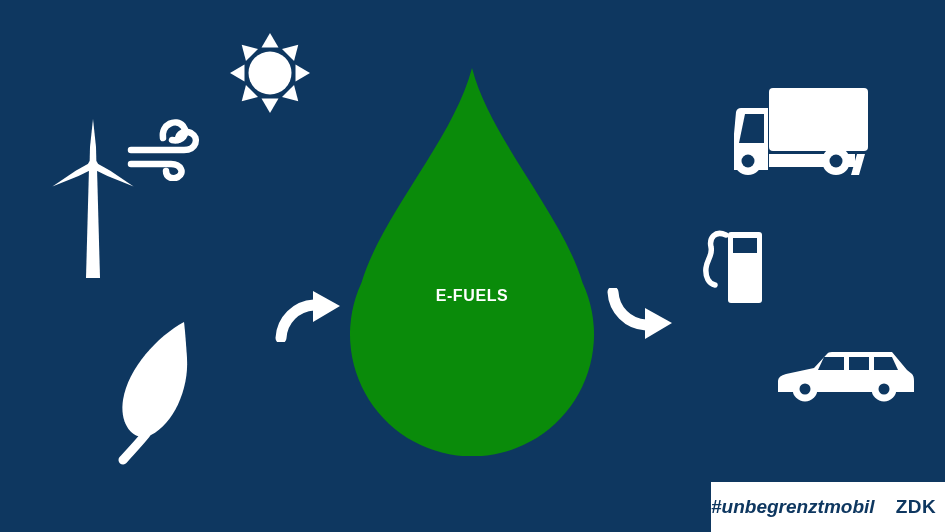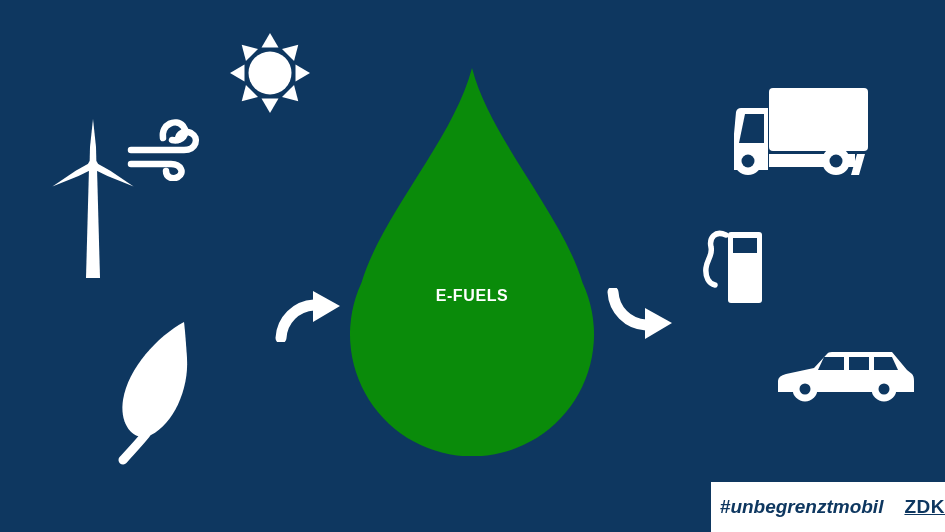--- a/index.html
+++ b/index.html
@@ -20,28 +20,28 @@
   .icon-stroke{stroke:var(--white);fill:none;stroke-linecap:round;}
   .cutout{fill:var(--navy);}
   .drop-shape{fill:var(--green);}
   .drop-label{
     position:absolute;left:0;width:100%;text-align:center;
     color:var(--white);font-weight:bold;font-size:16px;letter-spacing:0.6px;
   }
   .footer-bar{
     position:absolute;left:711px;top:482px;width:234px;height:50px;
     background:var(--footer-bg,#FFFFFF);
-    display:flex;align-items:center;justify-content:flex-end;
+    display:flex;align-items:center;
     gap:21px;
   }
   .footer-hashtag{
     color:var(--navy);font-weight:bold;font-style:italic;font-size:19px;
   }
   .footer-brand{
-    color:var(--navy);font-weight:bold;font-size:19px;letter-spacing:0.5px;text-decoration:underline;
+    color:var(--navy);font-weight:bold;font-size:19px;letter-spacing:0.5px;
   }
 </style>
 </head>
 <body>
 
 <div class="canvas">
 
   <div class="abs" style="left:228px;top:31px;">
     <svg width="84" height="84" viewBox="0 0 84 84">
       <g transform="translate(42,42)" class="icon-fill">

